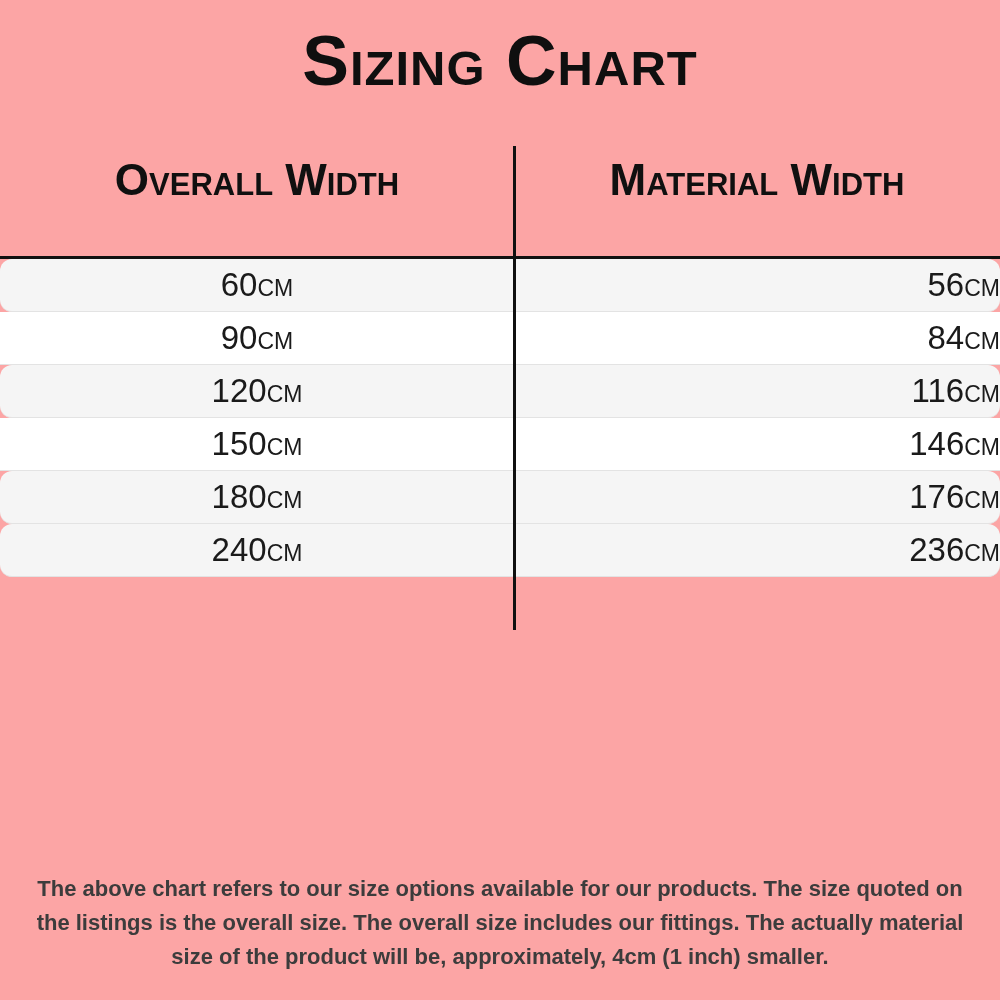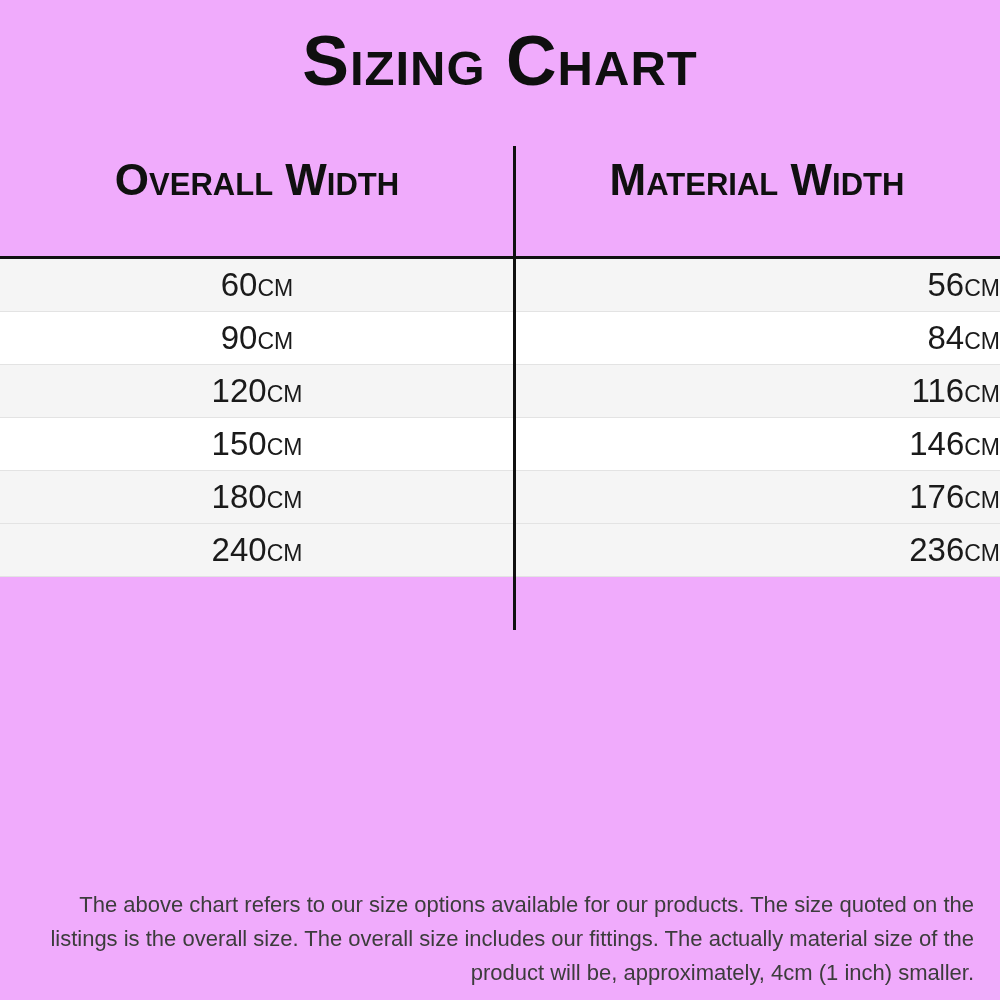--- a/index.html
+++ b/index.html
@@ -6,21 +6,21 @@
     margin: 0;
     padding: 0;
     background: #ffffff;
     font-family: "Liberation Sans", sans-serif;
     color: #1a1a1a;
   }
   .page {
     position: relative;
     width: 1000px;
     height: 1000px;
-    background: #f0abfc;
+    background: #fca5a5;
     overflow: hidden;
   }
   .title {
     position: absolute;
     top: 26px;
     left: 0;
     width: 1000px;
     text-align: center;
     font-size: 70px;
     line-height: 1;
@@ -65,45 +65,44 @@
     height: 3px;
     background: #101010;
   }
   .row {
     display: flex;
     height: 53px;
     box-sizing: border-box;
     border-bottom: 1px solid #e3e3e3;
     background: #ffffff;
   }
-  .row.alt { background: #f5f5f5; }
+  .row.alt { background: #f5f5f5; border-radius: 12px; }
   .cell {
     font-variant: small-caps;
     font-size: 33px;
     line-height: 52px;
     text-align: center;
     color: #1a1a1a;
   }
   .c1 { width: 514px; }
   .c2 { width: 486px; text-align: right; }
   .footnote {
     position: absolute;
     top: 872px;
     left: 0;
     width: 1000px;
     text-align: center;
   }
   .footnote p {
-    margin: 16px auto;
+    margin: 0 auto;
     width: 948px;
     font-size: 22px;
     line-height: 34px;
-    font-weight: 400;
+    font-weight: 700;
     color: #3c3c3c;
-    text-align: right;
   }
 </style>
 </head>
 <body>
 
 <div class="page">
 
   <div class="title">Sizing Chart</div>
 
   <div class="table-area">

